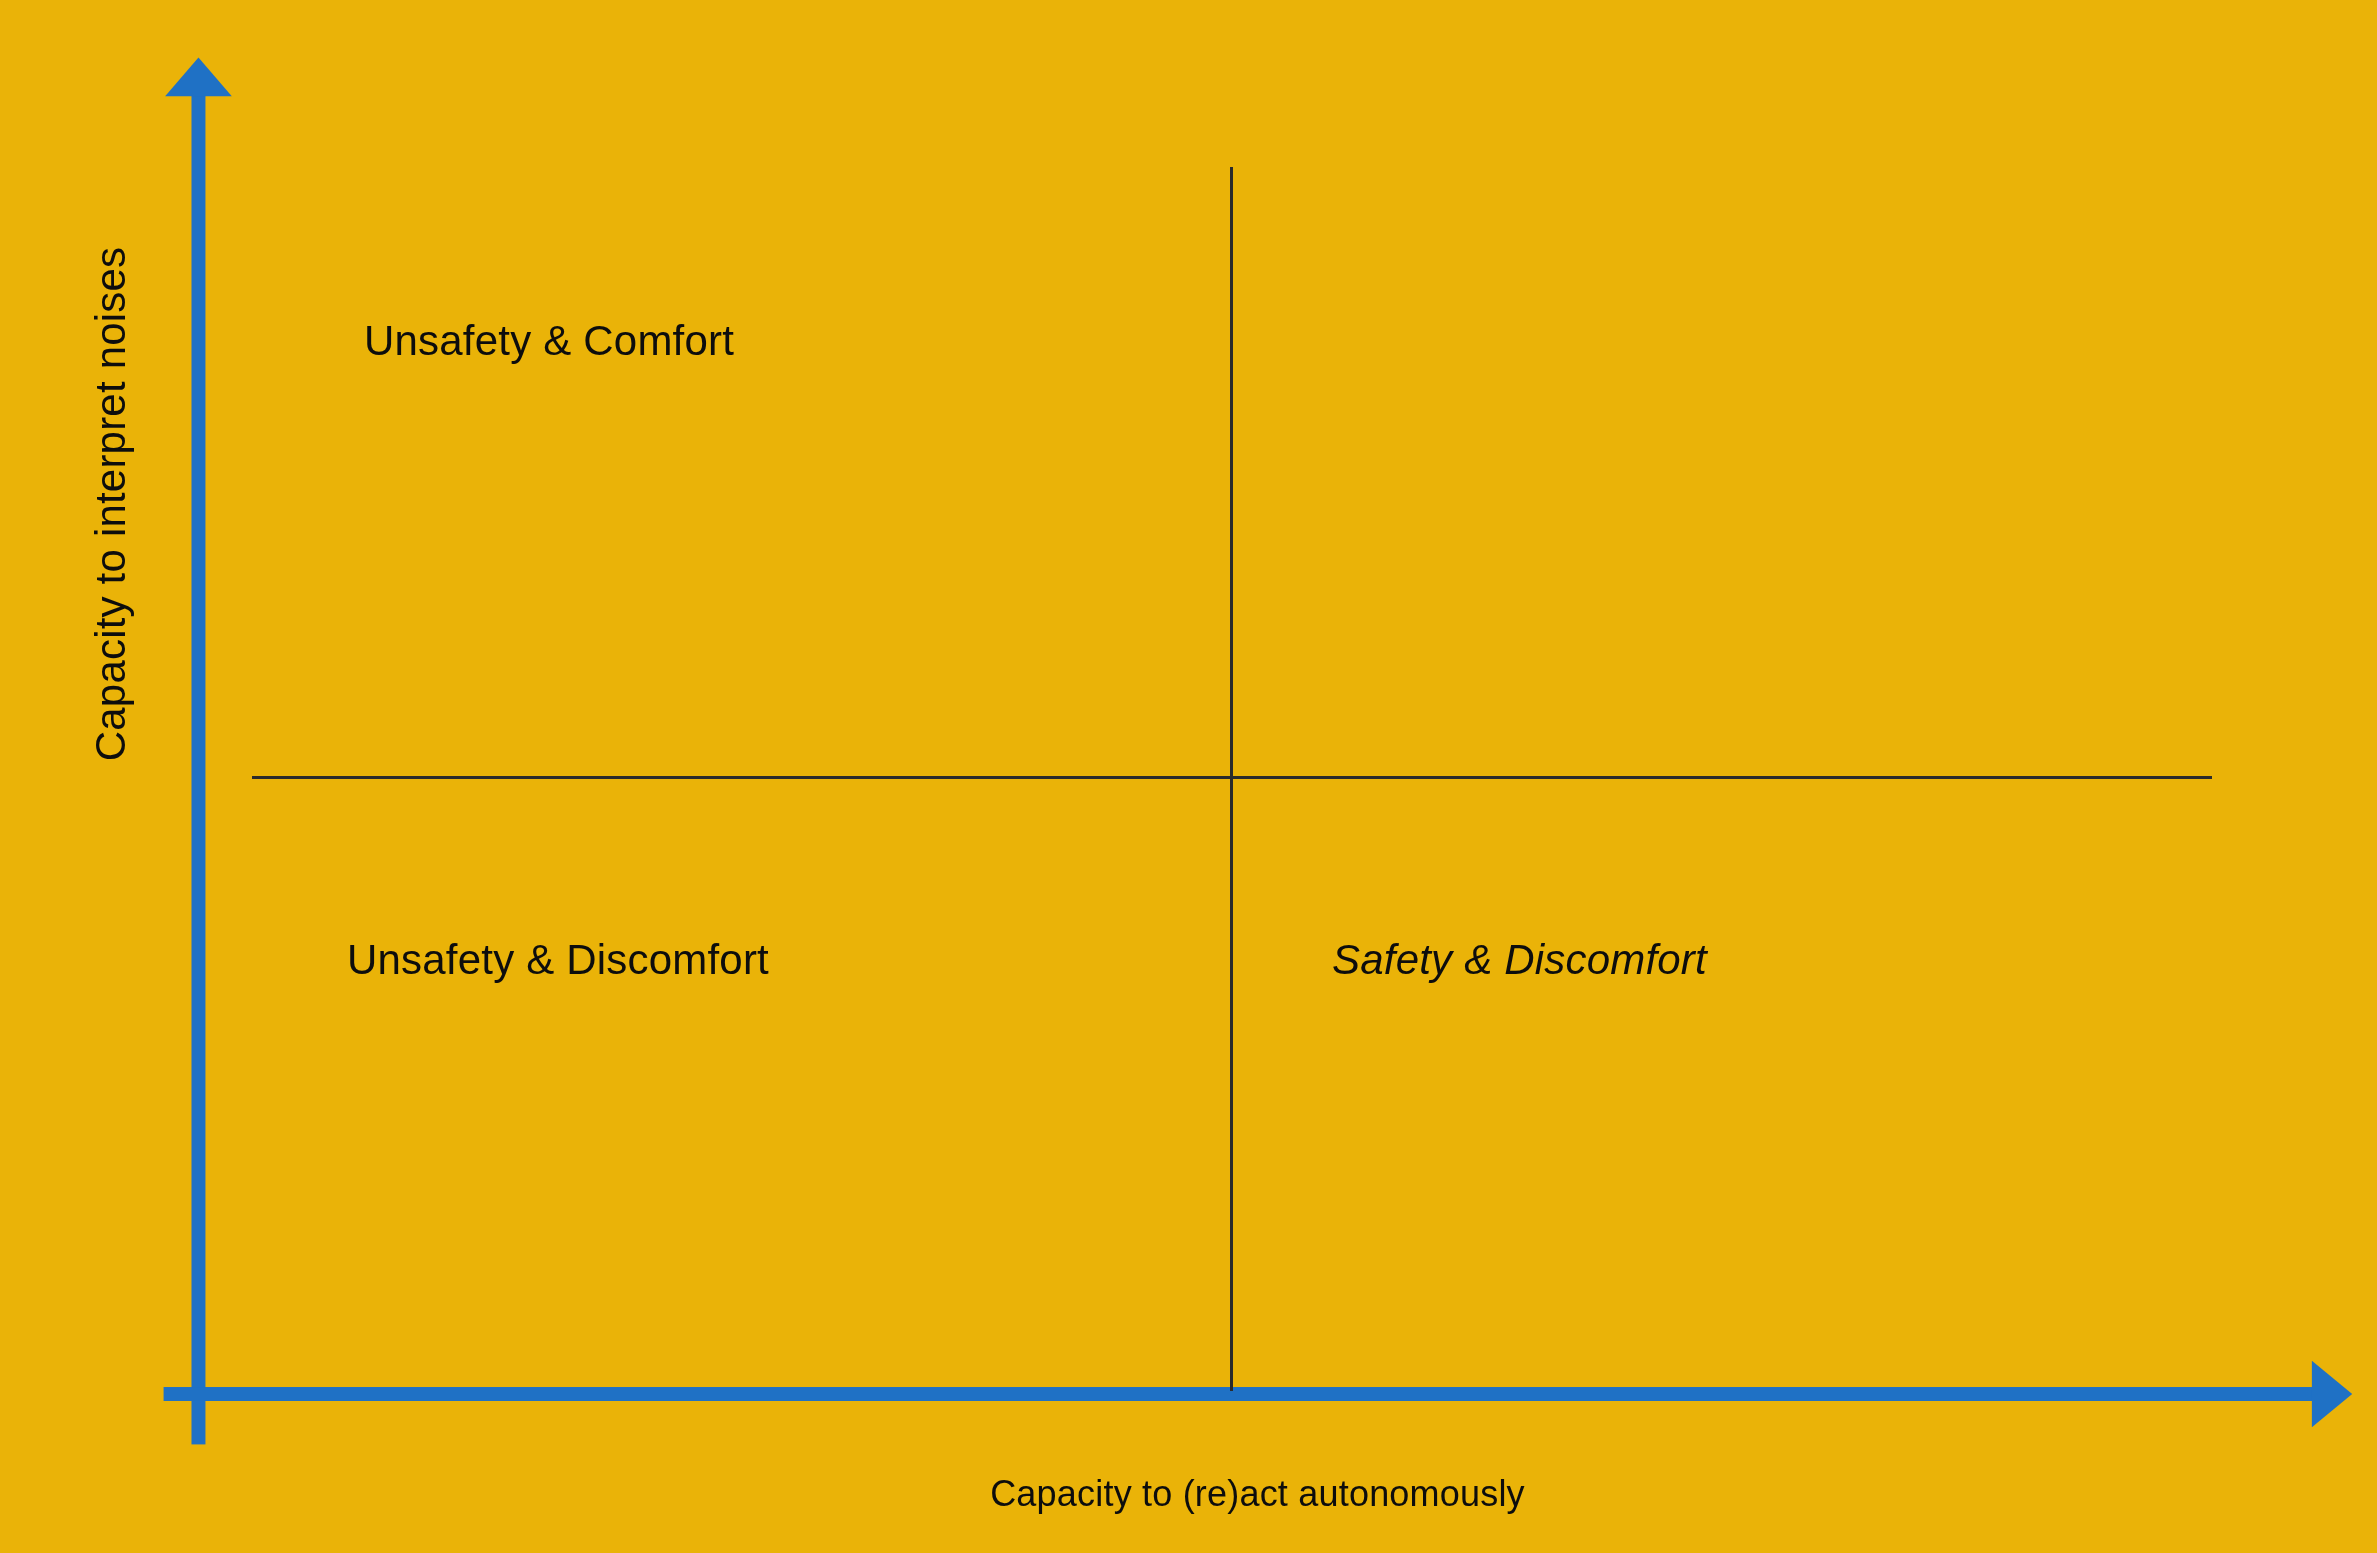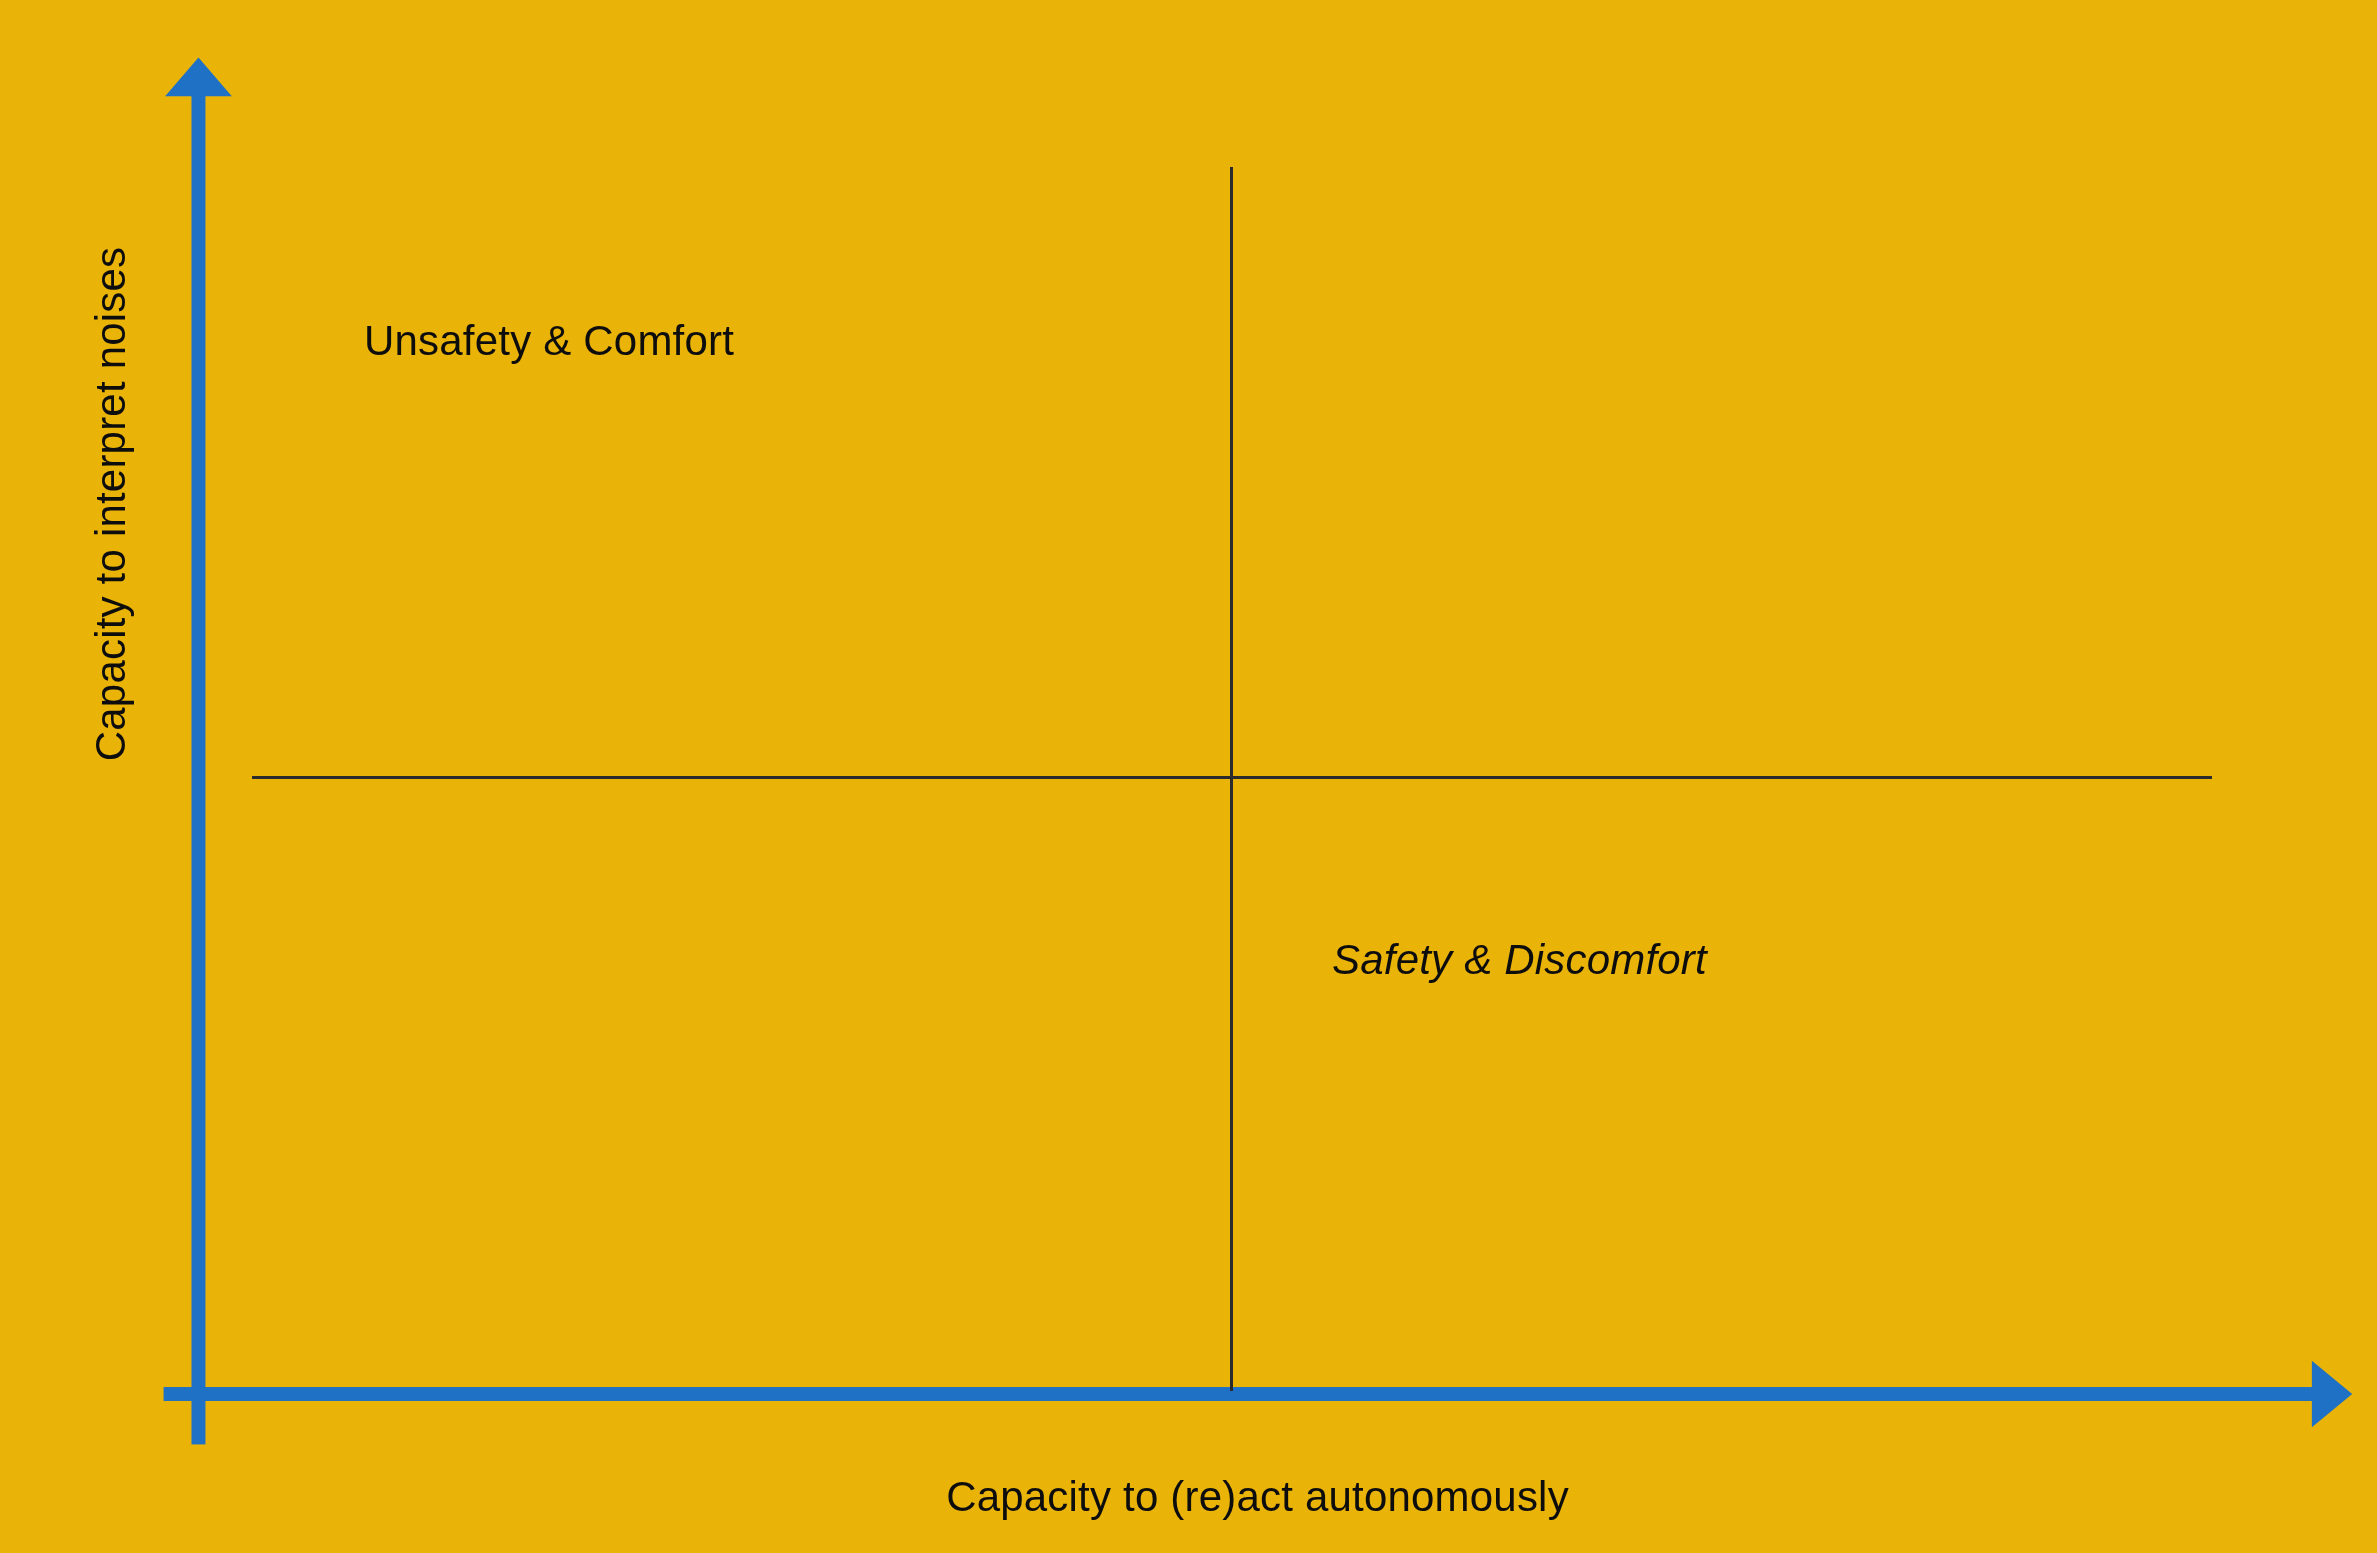--- a/index.html
+++ b/index.html
@@ -83,21 +83,21 @@
     color: #0d0d0d;
     white-space: nowrap;
     letter-spacing: 0.2px;
   }
   #x-axis-title {
     position: absolute;
     left: 164px;
     top: 1473px;
     width: 2187px;
     text-align: center;
-    font-size: 42px;
+    font-size: 36px;
     color: #0d0d0d;
     white-space: nowrap;
     letter-spacing: 0.2px;
   }
 </style>
 </head>
 <body>
 
 <div id="canvas">
 
@@ -111,20 +111,21 @@
 
     <polygon points="3034,1798 2982,1841 2982,1755" fill="#1F71C5"></polygon>
   </svg>
 
   <div class="divider-v"></div>
   <div class="divider-h"></div>
 
   <div class="quad-label" id="quad-tl">Unsafety &amp; Comfort</div>
 
 
+  <div class="quad-label" id="quad-bl">Unsafety &amp; Discomfort</div>
 
   <div class="quad-label" id="quad-br">Safety &amp; Discomfort</div>
 
   <div id="y-axis-title">Capacity to interpret noises</div>
 
   <div id="x-axis-title">Capacity to (re)act autonomously</div>
 
 </div>
 
 

